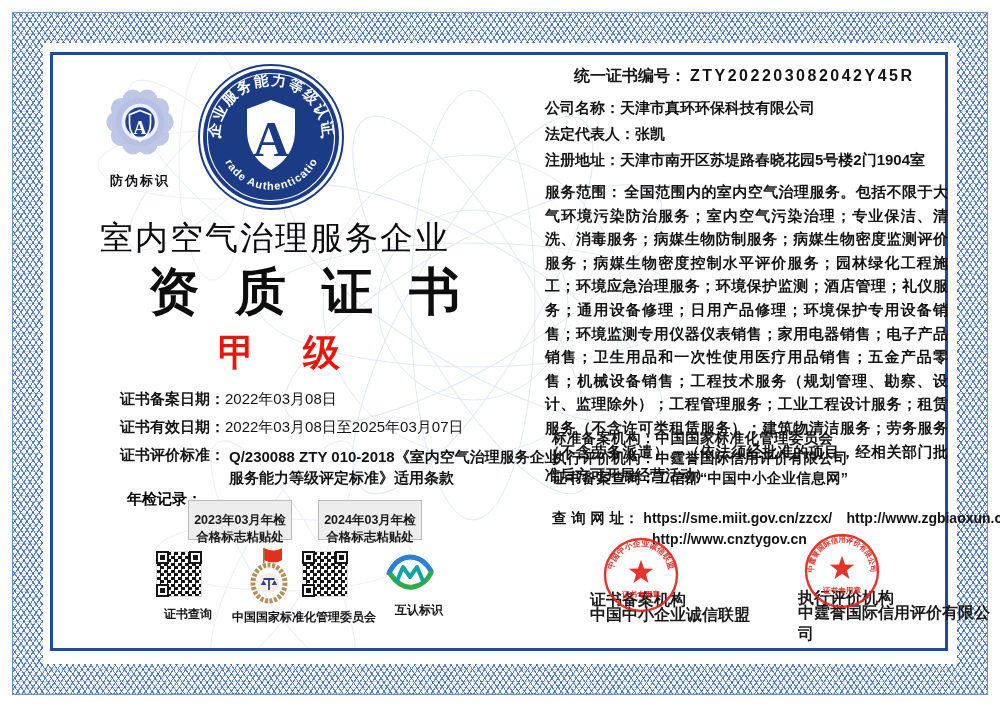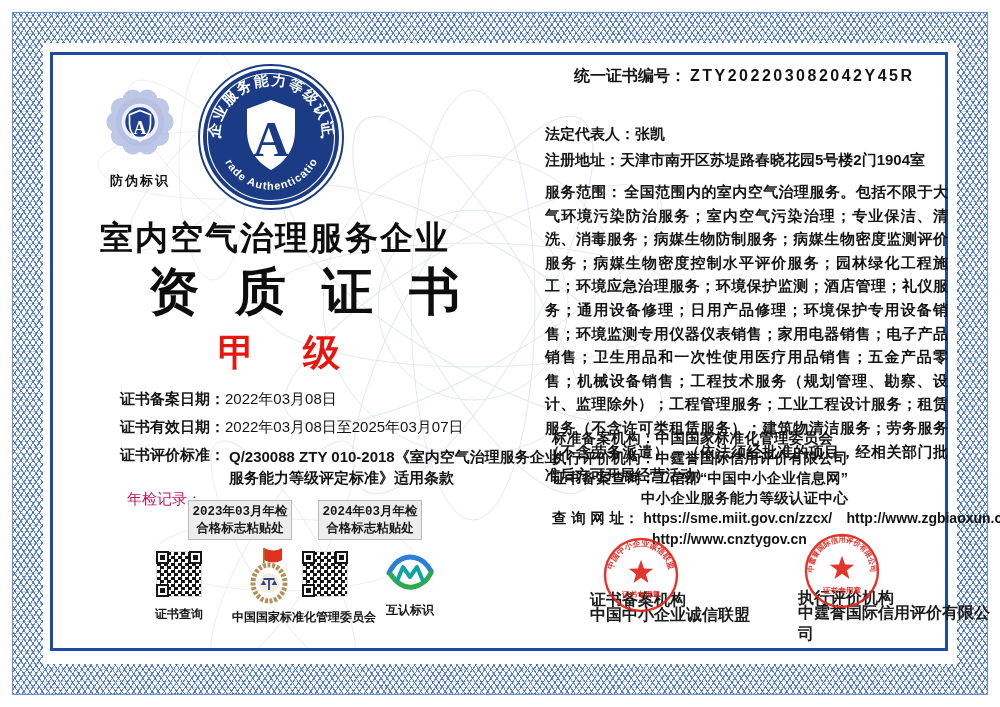--- a/index.html
+++ b/index.html
@@ -19,42 +19,42 @@
   }
   .inner { position:absolute; inset:43px; background:#fff; }
   .frame { position:absolute; left:50px; top:52px; right:52px; bottom:56px;
            border:3px solid #1c4ba0; }
   .wm { position:absolute; left:53px; top:55px; pointer-events:none; }
 
   .abs { position:absolute; white-space:nowrap; color:#141414; }
 
   
   .antifake-label { left:95px; top:172px; width:90px; text-align:center; font-size:13px; font-weight:bold; letter-spacing:2px; }
-  .title1 { left:100px; top:216px; font-size:33px; font-weight:bold; letter-spacing:2px; color:#0d0d0d; }
+  .title1 { left:100px; top:216px; font-size:33px; font-weight:normal; letter-spacing:2px; color:#0d0d0d; }
   .title2 { left:112px; top:258px; font-size:51px; font-weight:bold; letter-spacing:36px; color:#0d0d0d;margin-left:36px; }
   .grade  { left:218px; top:328px; font-size:37px; font-weight:bold; letter-spacing:48px; color:#e8150d; }
   .inforow { left:120px; font-size:15px; font-weight:bold; }
   .inforow .val { font-weight:normal; }
   .stdrow { left:120px; top:446px; display:flex; font-size:15px; font-weight:bold; white-space:normal; width:480px; }
   .stdrow .lbl { white-space:nowrap; margin-right:4px; }
   .stdrow .val { width:332px; line-height:21px; }
-  .annual-label { left:127px; top:490px; font-size:15px; font-weight:normal; color:#be185d; }
+  .annual-label { left:127px; top:490px; font-size:15px; font-weight:bold; color:#000000; }
   .abox { position:absolute; top:500px; width:104px; height:40px; background:#ededed;
           border:1px solid #b9b9b9; text-align:center; font-size:12.5px; font-weight:bold;
-          line-height:17px; padding-top:3px; color:#1a1a1a;font-family:Liberation Mono, monospace; }
+          line-height:17px; padding-top:11px; color:#1a1a1a; }
   .abox1 { left:188px; } .abox2 { left:318px; }
 
   
   .qr { position:absolute; width:46px; height:46px;
         background:repeating-conic-gradient(#151515 0% 25%, #ffffff 0% 50%);
         background-size:7px 7px; border:1px solid #dcdcdc; }
   .qr .f { position:absolute; width:13px; height:13px; border:2.5px solid #151515; background:#fff; }
   .qr .f::after { content:""; position:absolute; inset:2px; background:#151515; }
   .qr .f.tl { left:-1px; top:-1px; } .qr .f.tr { right:-1px; top:-1px; } .qr .f.bl { left:-1px; bottom:-1px; }
-  .marklabel { font-size:12px; font-weight:bold; text-align:center; }
+  .marklabel { font-size:12px; font-weight:bold; text-align:right; }
 
   
   .certno { left:574px; top:66px; font-size:16px; font-weight:bold; }
   .certno .num { letter-spacing:2.5px; margin-left:4px; }
   .r-row { font-size:15px; font-weight:bold; left:545px; }
   .scope { position:absolute; left:545px; top:180px; width:403px; font-size:15px; font-weight:bold;
            line-height:23.6px; text-align:justify; color:#141414; }
   .scope .lbl { margin-right:2px; }
   .orgrow { left:552px; font-size:14.5px; font-weight:bold; letter-spacing:.3px; }
   .urltxt { font-size:14px; letter-spacing:0; }
@@ -189,41 +189,43 @@
   <svg class="abs" style="left:383px;top:552px;" width="54" height="42" viewBox="0 0 54 42">
     <path d="M6,21 Q14,5 27,5 Q40,5 48,19" stroke="#2b7fd4" stroke-width="5" fill="none" stroke-linecap="round"></path>
     <path d="M8,23 Q18,37 30,35 Q42,33 48,21" stroke="#2faa4a" stroke-width="5" fill="none" stroke-linecap="round"></path>
     <path d="M14,29 L20,15 L27,25 L34,15 L40,29" stroke="#10a3a3" stroke-width="4" fill="none" stroke-linejoin="round" stroke-linecap="round"></path>
   </svg>
   <div class="abs marklabel" style="left:377px;top:602px;width:66px;">互认标识</div>
 
   <div class="abs certno">
     <span>统一证书编号：</span><span class="num">ZTY202203082042Y45R</span>
   </div>
+  <div class="abs r-row" style="top:99px;">
+    <span class="lbl">公司名称：</span><span>天津市真环环保科技有限公司</span>
+  </div>
   <div class="abs r-row" style="top:125px;">
     <span class="lbl">法定代表人：</span><span>张凯</span>
   </div>
   <div class="abs r-row" style="top:151px;">
     <span class="lbl">注册地址：</span><span>天津市南开区苏堤路春晓花园5号楼2门1904室</span>
   </div>
 
   <div class="scope">
     <span class="lbl">服务范围：</span><span>全国范围内的室内空气治理服务。包括不限于大气环境污染防治服务；室内空气污染治理；专业保洁、清洗、消毒服务；病媒生物防制服务；病媒生物密度监测评价服务；病媒生物密度控制水平评价服务；园林绿化工程施工；环境应急治理服务；环境保护监测；酒店管理；礼仪服务；通用设备修理；日用产品修理；环境保护专用设备销售；环境监测专用仪器仪表销售；家用电器销售；电子产品销售；卫生用品和一次性使用医疗用品销售；五金产品零售；机械设备销售；工程技术服务（规划管理、勘察、设计、监理除外）；工程管理服务；工业工程设计服务；租赁服务（不含许可类租赁服务）；建筑物清洁服务；劳务服务（不含劳务派遣）。（依法须经批准的项目，经相关部门批准后方可开展经营活动）</span>
   </div>
 
   <div class="abs orgrow" style="top:429px;">
     <span>标准备案机构：</span><span>中国国家标准化管理委员会</span>
   </div>
   <div class="abs orgrow" style="top:449px;">
     <span>执行评价机构：</span><span>中霆誉国际信用评价有限公司</span>
   </div>
   <div class="abs orgrow" style="top:469px;">
     <span>证书备案查询：</span><span>工信部“中国中小企业信息网”</span>
   </div>
-  <div class="abs orgrow" style="left:641px;top:489px;">中小企业服务能力等级认证中心</div>
   <div class="abs orgrow" style="top:509px;">
     <span>查 询 网 址：</span>
     <span class="urltxt">https://sme.miit.gov.cn/zzcx/</span>
     <span class="urltxt" style="margin-left:10px;">http://www.zgbiaoxun.com</span>
   </div>
   <div class="abs orgrow urltxt" style="left:652px;top:531px;font-weight:bold;">http://www.cnztygov.cn</div>
 
   <div class="sealcap" style="left:590px;top:590px;">证书备案机构</div>
   <div class="sealcap" style="left:590px;top:605px;">中国中小企业诚信联盟</div>
   <div class="sealcap" style="left:798px;top:588px;">执行评价机构</div>

